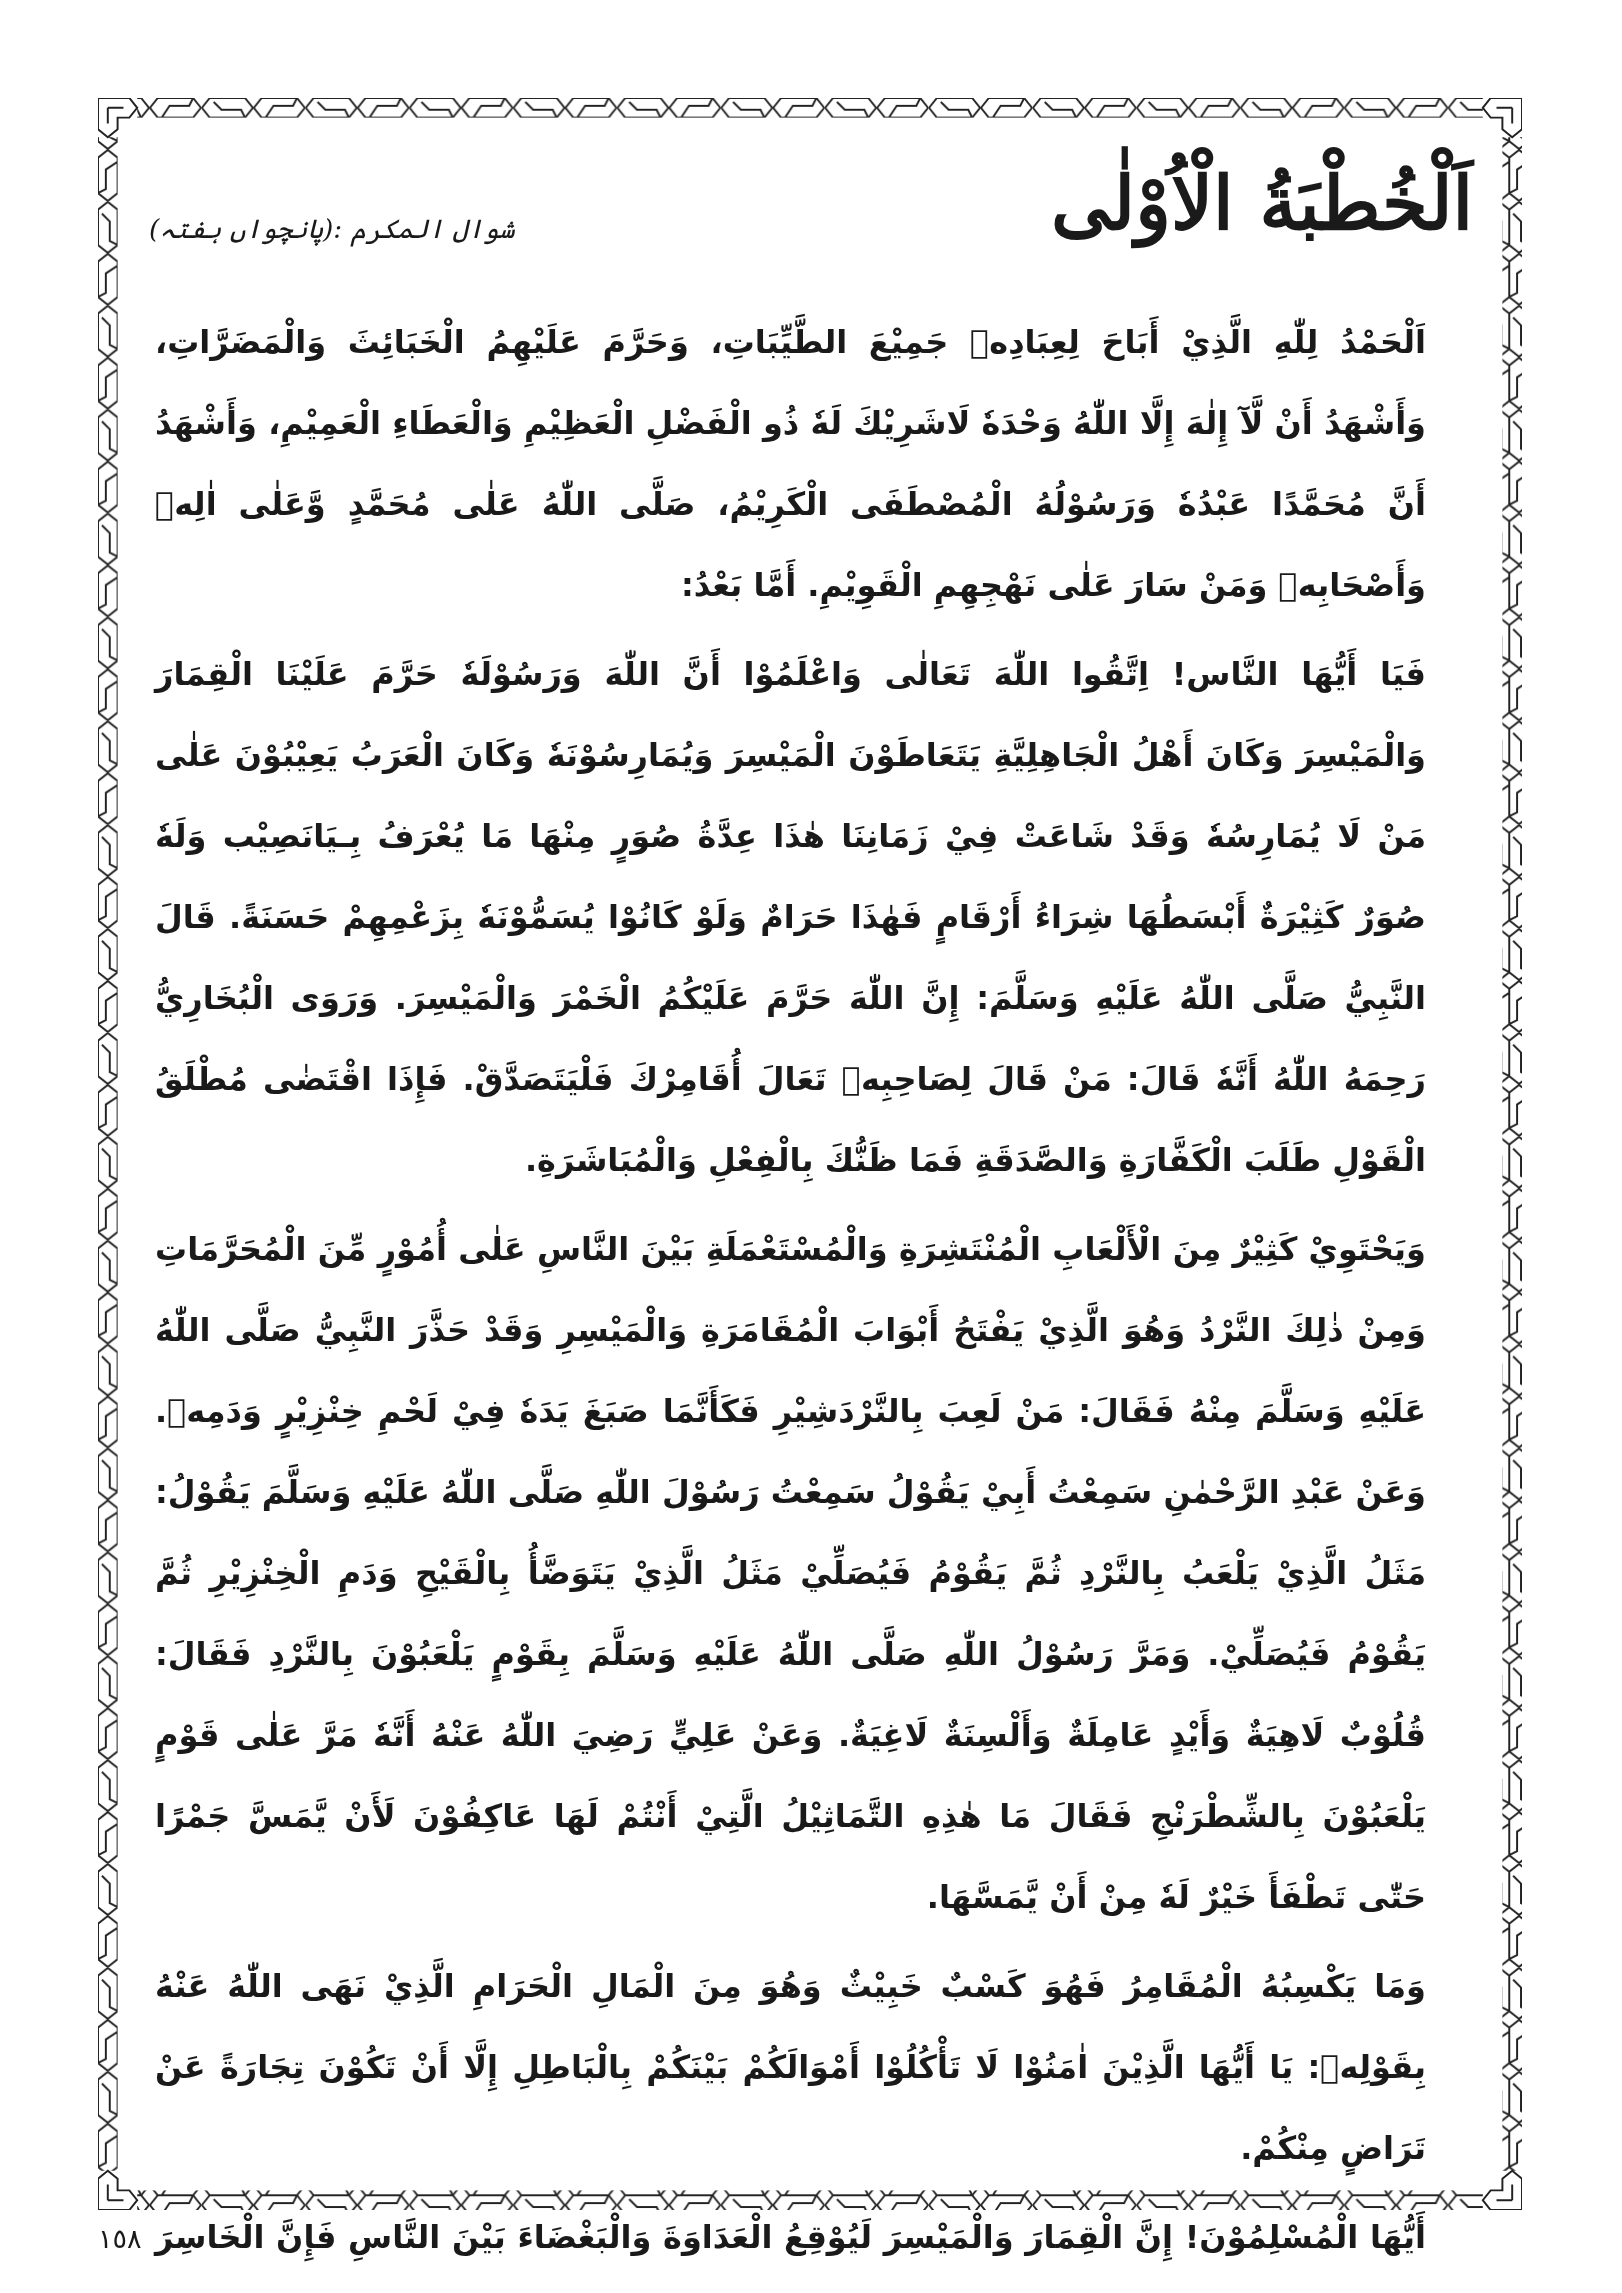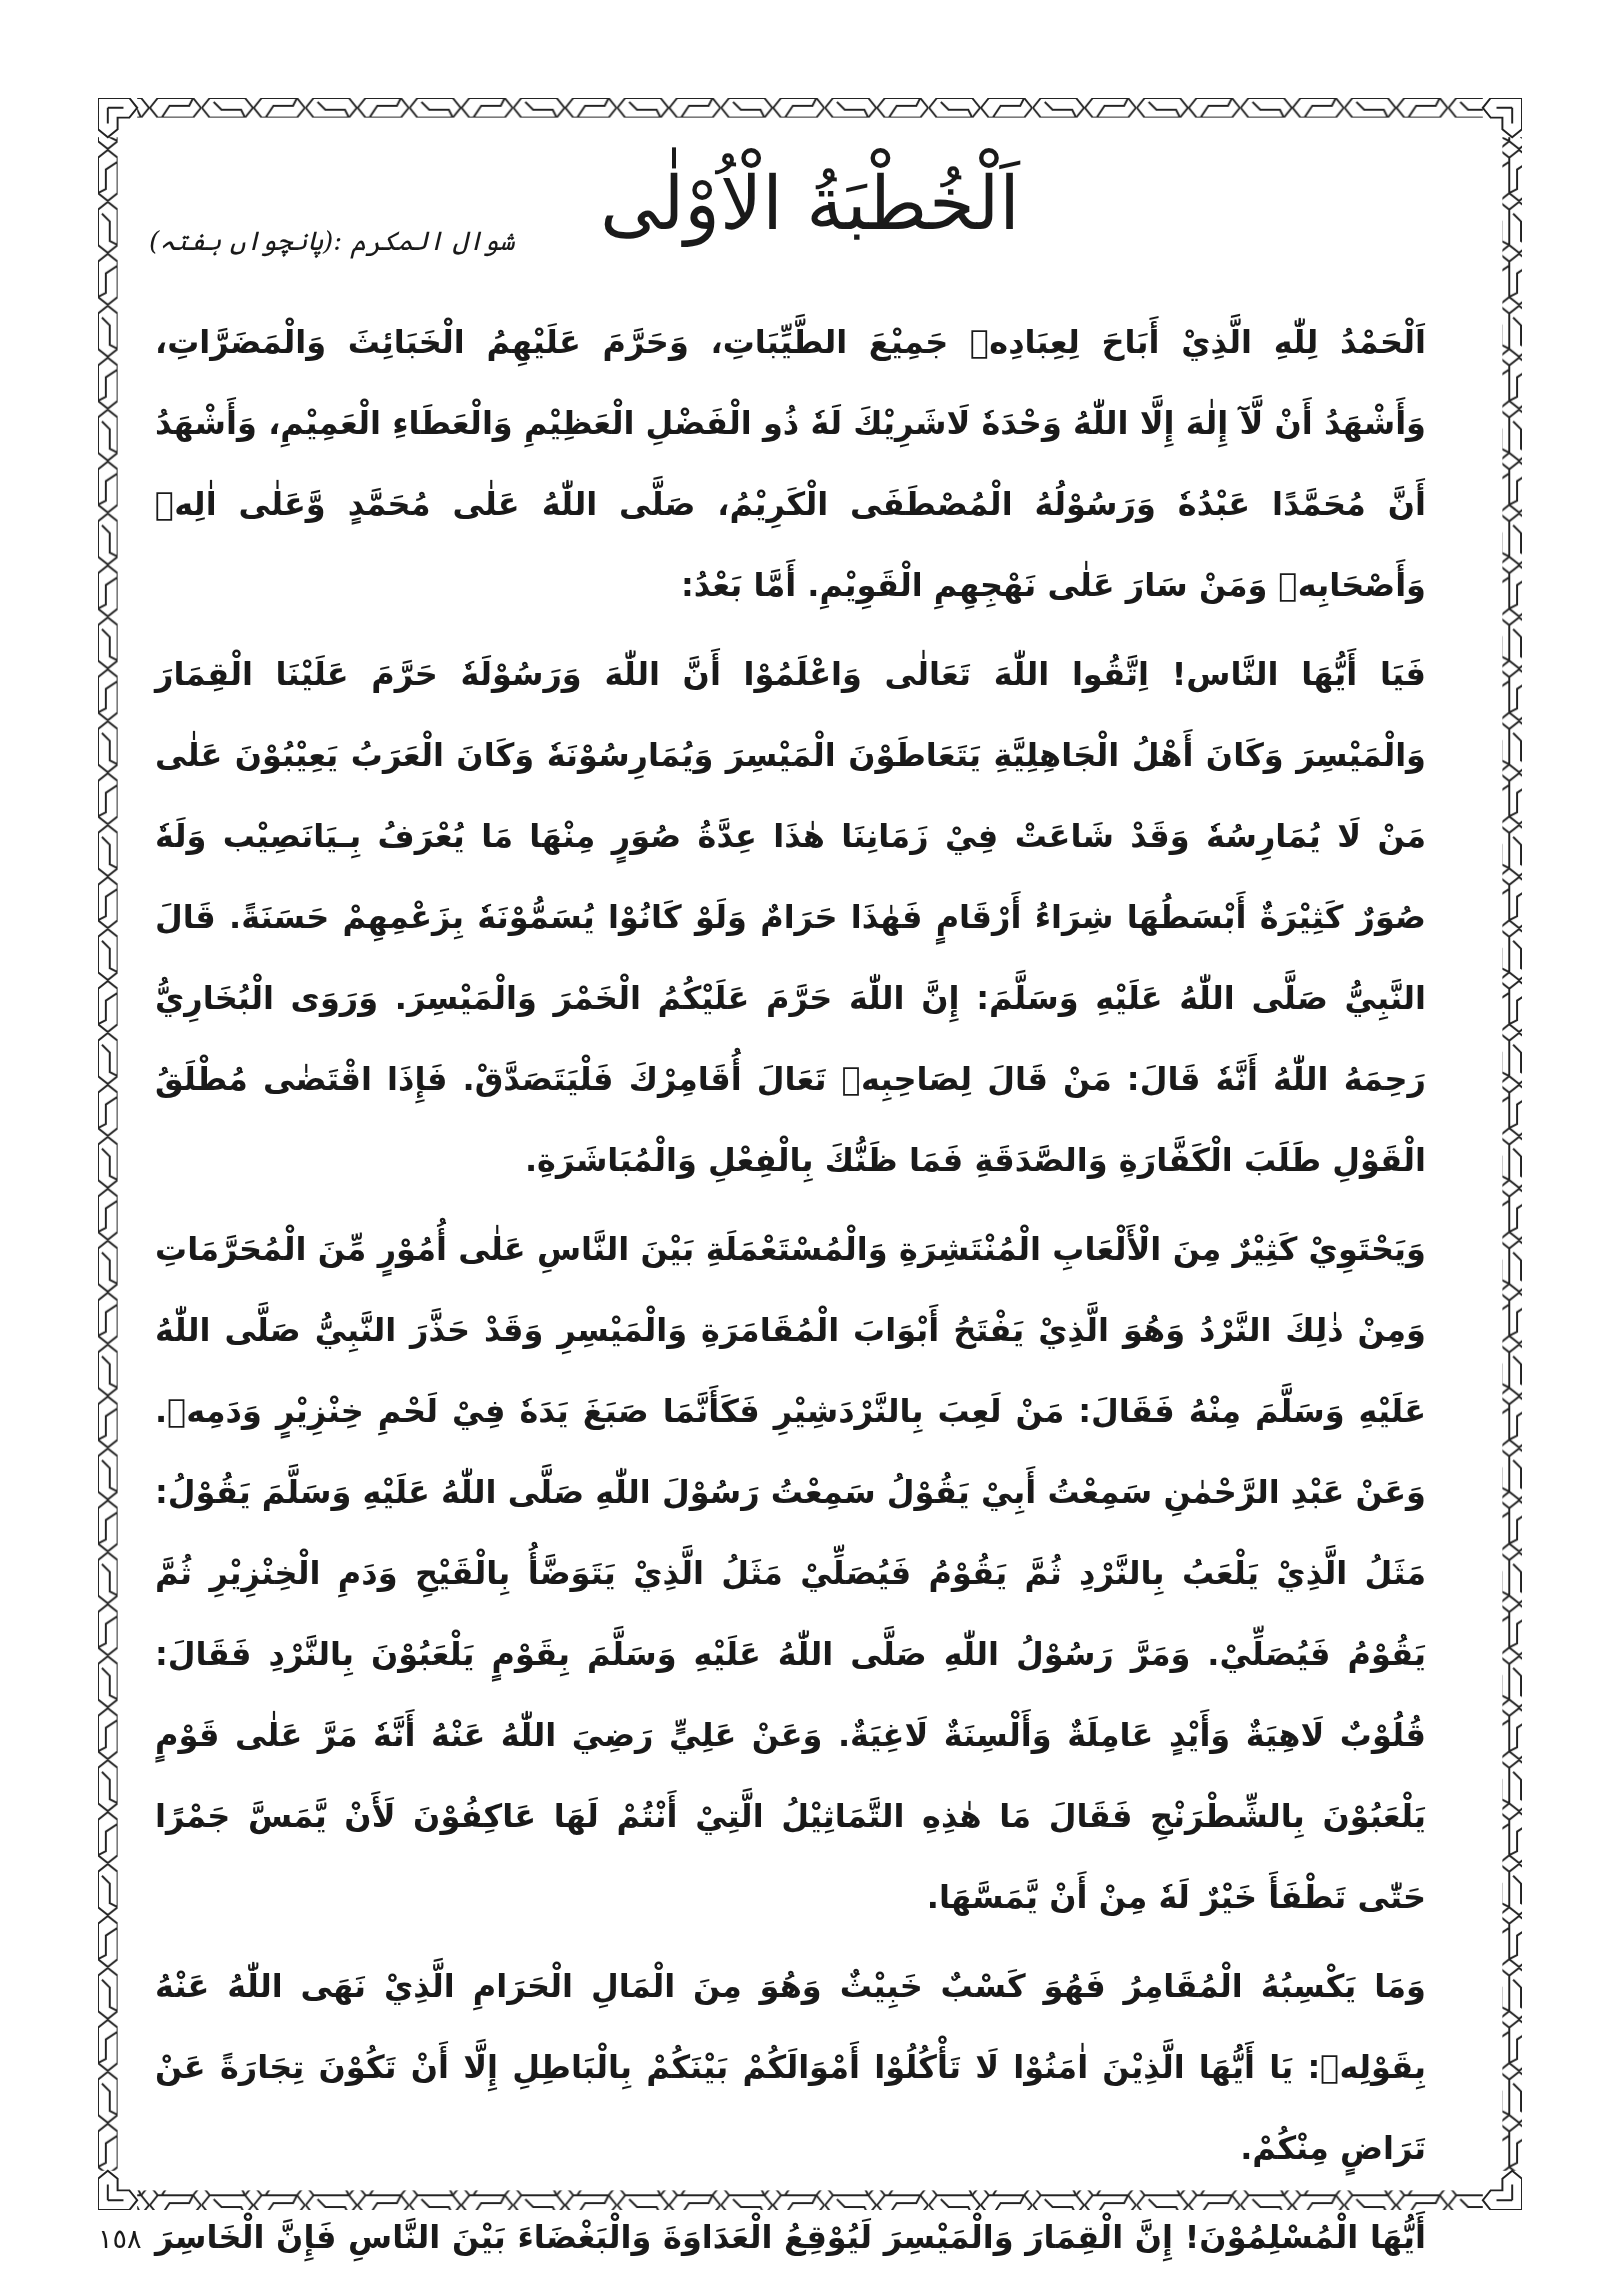--- a/index.html
+++ b/index.html
@@ -5,25 +5,25 @@
   html, body { margin:0; padding:0; background:#ffffff; }
   body { width:1622px; height:2294px; position:relative; overflow:hidden;
          font-family:"DejaVu Sans", sans-serif; color:#1a1a1a; }
 
   .frame { position:absolute; left:98px; top:98px; width:1424px; height:2112px; }
   .frame svg { position:absolute; left:0; top:0; }
 
   .content { position:absolute; left:147px; top:147px; width:1326px; height:2014px; }
 
   .header { position:relative; height:147px; }
-  .title { position:absolute; left:0; right:0; top:7.8px; text-align:center;
+  .title { position:absolute; left:0; right:0; top:7.8px; text-align:right;
            direction:rtl; font-family:"DejaVu Serif", serif; font-size:74px;
-           font-weight:normal; line-height:1.3; padding-left:0; }
+           font-weight:bold; line-height:1.3; padding-left:0; }
   .title span { display:inline-block; transform:translateX(0px); }
-  .subtitle { position:absolute; left:2px; top:78px; direction:rtl;
+  .subtitle { position:absolute; left:2px; top:66px; direction:rtl;
               font-family:"DejaVu Serif", serif; font-size:26.5px; font-style:italic; }
 
   .body { direction:rtl; text-align:justify; text-align-last:right;
           font-family:"DejaVu Sans", sans-serif; font-weight:bold;
           font-size:32px; line-height:81px; }
   .body p { margin:8px; }
   .indent { padding-right:39px; }
 
   .page-number { position:absolute; left:98px; top:2223px;
                  font-family:"DejaVu Sans", sans-serif; font-size:27px; direction:rtl; }

